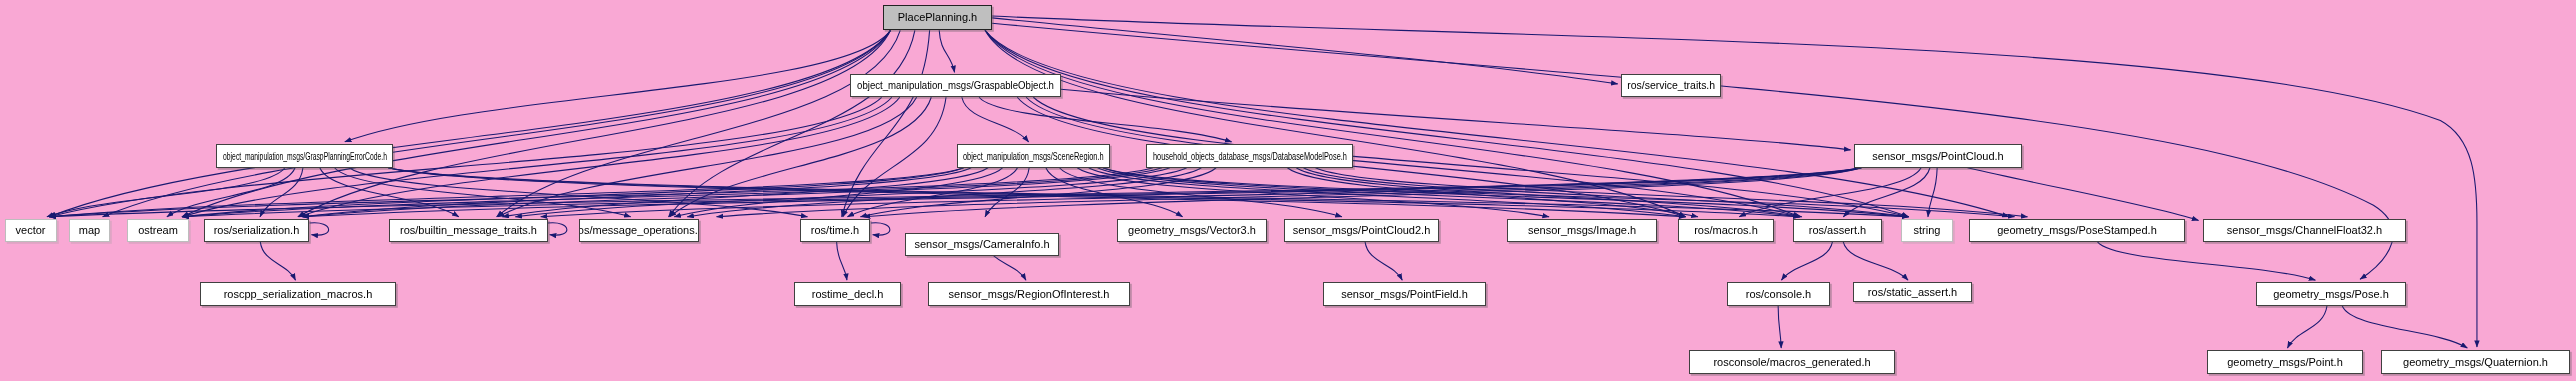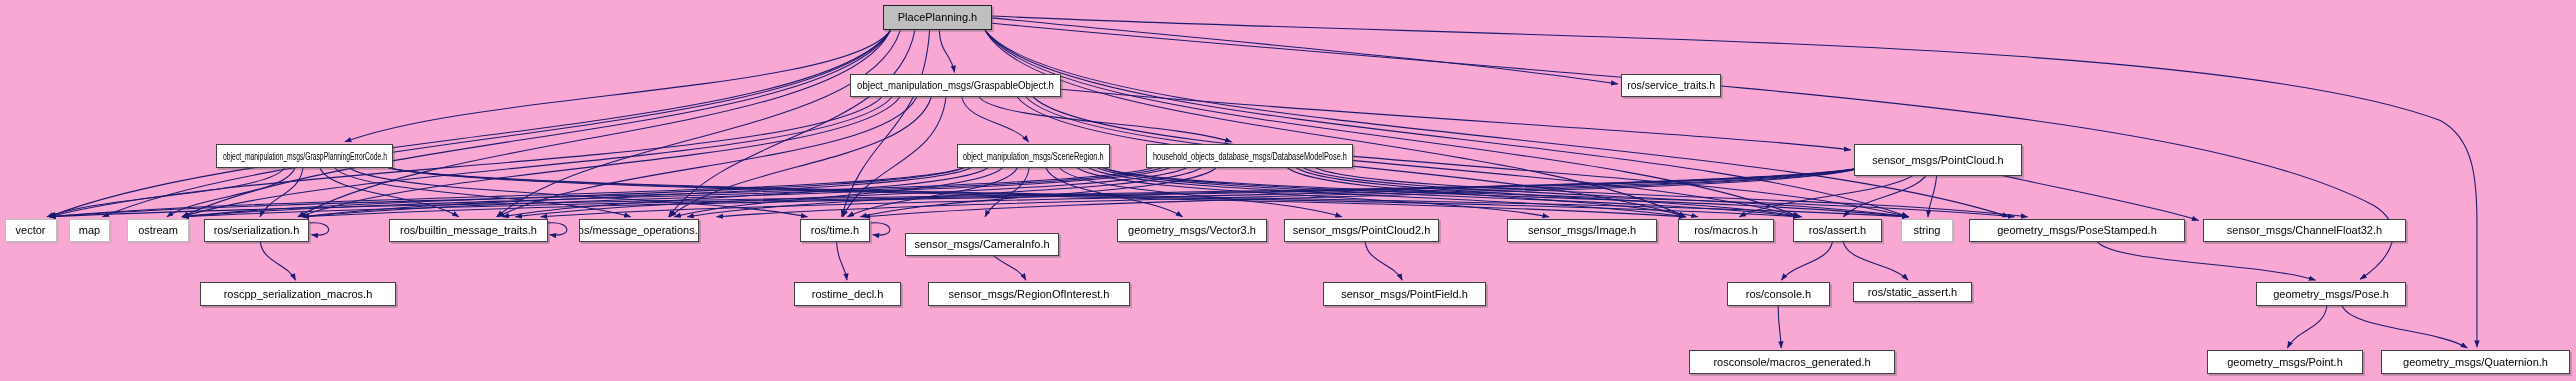--- a/index.html
+++ b/index.html
@@ -136,21 +136,21 @@
       </div>
       <div class="node" style="left: 216px; top: 144px; width: 177px; height: 24px;">
         <span style="transform: scaleX(0.615894);">object_manipulation_msgs/GraspPlanningErrorCode.h</span>
       </div>
       <div class="node" style="left: 957px; top: 144px; width: 153px; height: 24px;">
         <span style="transform: scaleX(0.675105);">object_manipulation_msgs/SceneRegion.h</span>
       </div>
       <div class="node" style="left: 1146px; top: 144px; width: 207px; height: 24px;">
         <span style="transform: scaleX(0.668693);">household_objects_database_msgs/DatabaseModelPose.h</span>
       </div>
-      <div class="node" style="left: 1854px; top: 144px; width: 168px; height: 32px;">
+      <div class="node" style="left: 1854px; top: 144px; width: 168px; height: 24px;">
         <span>sensor_msgs/PointCloud.h</span>
       </div>
       <div class="node sys" style="left: 4.5px; top: 219px; width: 52px; height: 23px;">
         <span>vector</span>
       </div>
       <div class="node sys" style="left: 69px; top: 219px; width: 41px; height: 23px;">
         <span>map</span>
       </div>
       <div class="node sys" style="left: 127px; top: 219px; width: 62px; height: 23px;">
         <span>ostream</span>

